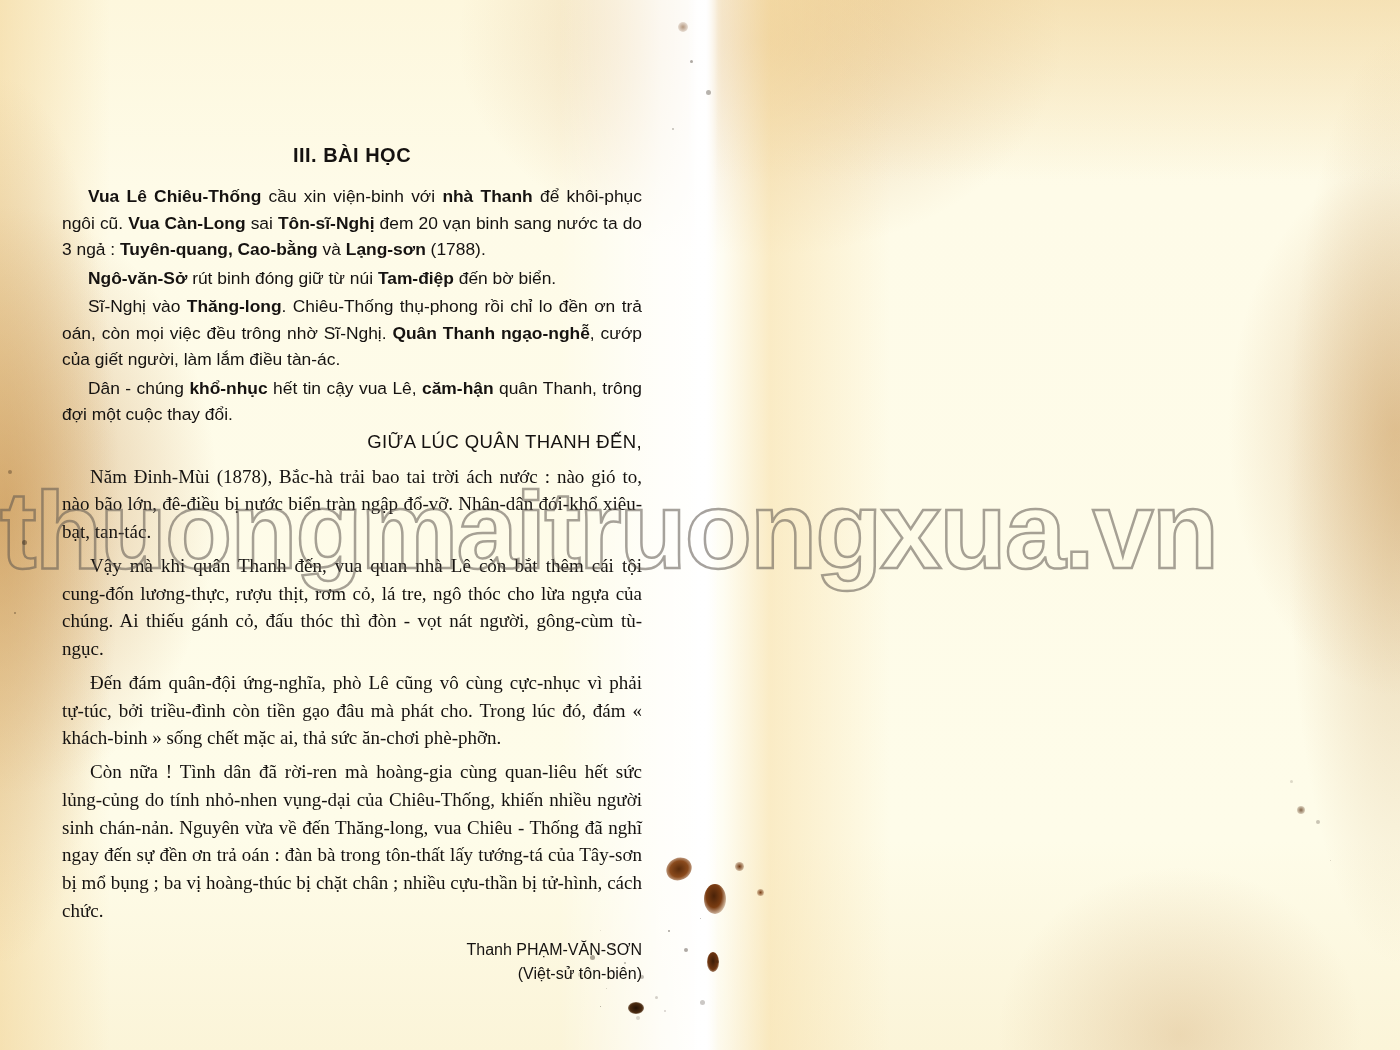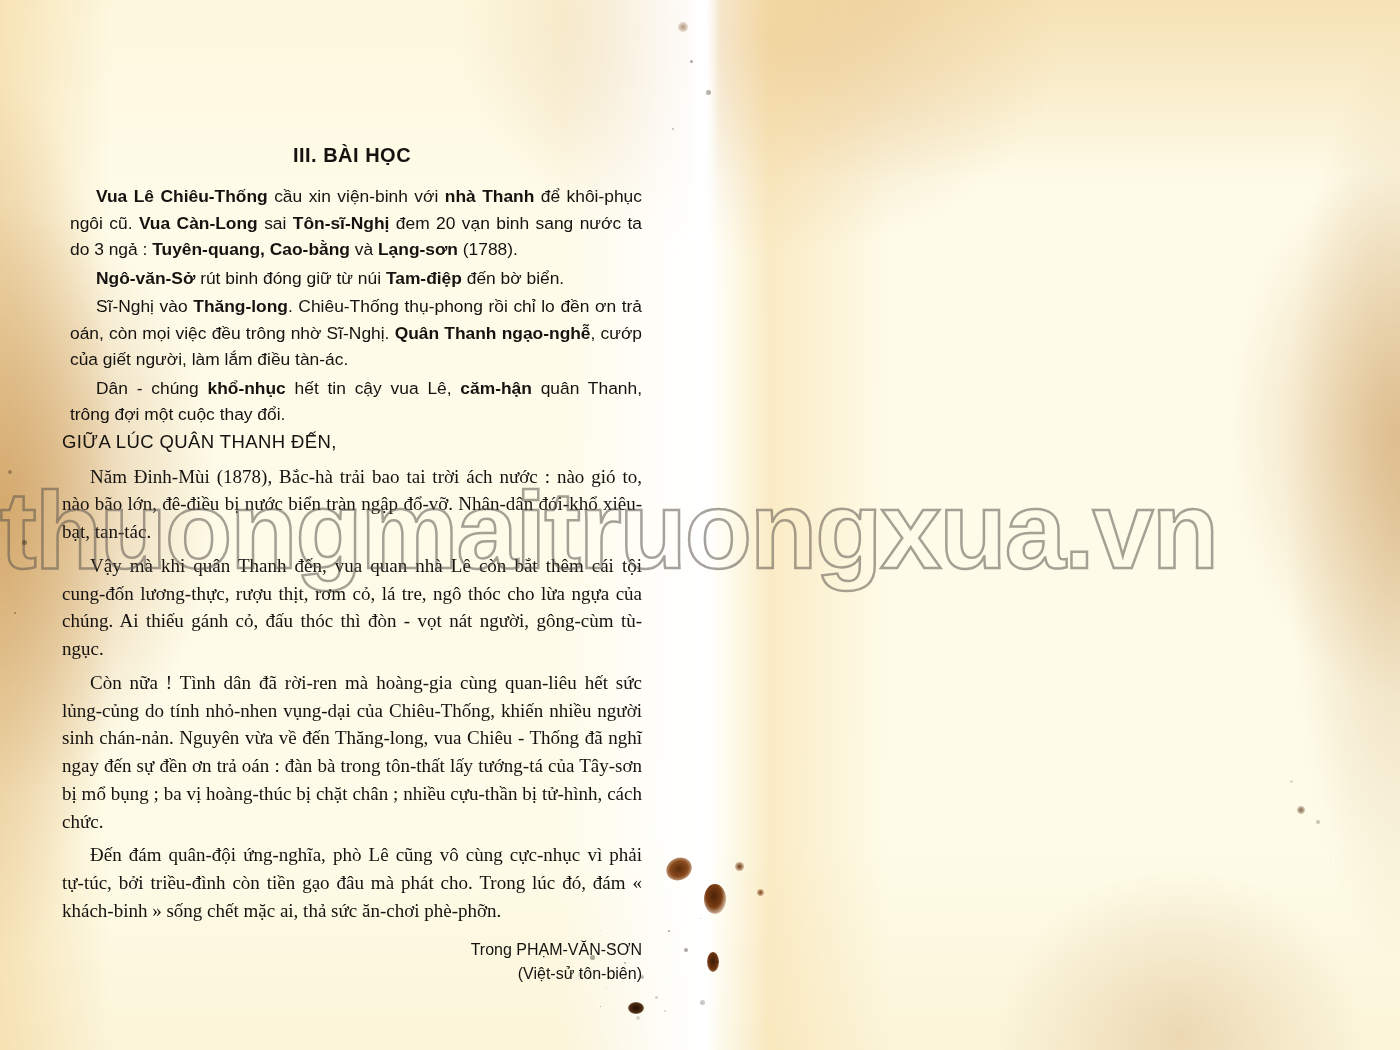--- a/index.html
+++ b/index.html
@@ -36,26 +36,26 @@
 
   
   .col{position:absolute;top:0;}
   .col-left{left:0;width:700px;}
   .col-right{left:700px;width:700px;}
 
   .body-left{position:absolute;left:62px;top:140px;width:580px;color:#151210;}
 
   
   .body-left{font-family:"Liberation Sans", sans-serif;font-size:17.4px;line-height:1.52;}
-  .body-left p{margin:0 0 2px 8px;text-align:justify;text-indent:26px;}
+  .body-left p{margin:0 0 2px 0;text-align:justify;text-indent:26px;}
   .body-left b{font-weight:bold;}
   h3.sec{font-family:"Liberation Sans", sans-serif;font-weight:bold;font-size:20px;
          text-align:center;margin:0 0 13px 0;letter-spacing:.5px;}
   h3.sec.second{margin-top:22px;margin-bottom:6px;}
-  .read-title{font-family:"Liberation Sans", sans-serif;font-size:18.5px;text-align:left;
+  .read-title{font-family:"Liberation Sans", sans-serif;font-size:18.5px;text-align:right;
               margin:0;letter-spacing:.4px;line-height:1.42;}
   .read-title.l2{margin-bottom:8px;}
 
   
   .serif-block{font-family:"Liberation Serif", serif;font-size:19px;line-height:1.46;margin-top:7px;}
   .serif-block p{margin:0 0 6px 0;text-align:justify;text-indent:28px;}
   .credit{font-family:"Liberation Sans", sans-serif;font-size:16px;text-align:right;margin-top:14px;line-height:1.45;}
 
   
   .watermark{position:absolute;left:0;top:470px;width:1144px;height:120px;
@@ -95,26 +95,26 @@
       <p><b>Vua</b> <b>Lê Chiêu-Thống</b> cầu xin viện-binh với <b>nhà Thanh</b> để khôi-phục ngôi cũ. <b>Vua Càn-Long</b> sai <b>Tôn-sĩ-Nghị</b> đem 20 vạn binh sang nước ta do 3 ngả : <b>Tuyên-quang, Cao-bằng</b> và <b>Lạng-sơn</b> (1788).</p>
       <p><b>Ngô-văn-Sở</b> rút binh đóng giữ từ núi <b>Tam-điệp</b> đến bờ biển.</p>
       <p>Sĩ-Nghị vào <b>Thăng-long</b>. Chiêu-Thống thụ-phong rồi chỉ lo đền ơn trả oán, còn mọi việc đều trông nhờ Sĩ-Nghị. <b>Quân Thanh</b> <b>ngạo-nghễ</b>, cướp của giết người, làm lắm điều tàn-ác.</p>
       <p>Dân - chúng <b>khổ-nhục</b> hết tin cậy vua Lê, <b>căm-hận</b> quân Thanh, trông đợi một cuộc thay đổi.</p>
 
       <div class="read-title">GIỮA LÚC QUÂN THANH ĐẾN,</div>
 
       <div class="serif-block">
         <p>Năm Đinh-Mùi (1878), Bắc-hà trải bao tai trời ách nước : nào gió to, nào bão lớn, đê-điều bị nước biển tràn ngập đổ-vỡ. Nhân-dân đói-khổ xiêu-bạt, tan-tác.</p>
         <p>Vậy mà khi quân Thanh đến, vua quan nhà Lê còn bắt thêm cái tội cung-đốn lương-thực, rượu thịt, rơm cỏ, lá tre, ngô thóc cho lừa ngựa của chúng. Ai thiếu gánh cỏ, đấu thóc thì đòn - vọt nát người, gông-cùm tù-ngục.</p>
+        <p>Đến đám quân-đội ứng-nghĩa, phò Lê cũng vô cùng cực-nhục vì phải tự-túc, bởi triều-đình còn tiền gạo đâu mà phát cho. Trong lúc đó, đám « khách-binh » sống chết mặc ai, thả sức ăn-chơi phè-phỡn.</p>
         <p>Còn nữa ! Tình dân đã rời-ren mà hoàng-gia cùng quan-liêu hết sức lủng-củng do tính nhỏ-nhen vụng-dại của Chiêu-Thống, khiến nhiều người sinh chán-nản. Nguyên vừa về đến Thăng-long, vua Chiêu - Thống đã nghĩ ngay đến sự đền ơn trả oán : đàn bà trong tôn-thất lấy tướng-tá của Tây-sơn bị mổ bụng ; ba vị hoàng-thúc bị chặt chân ; nhiều cựu-thần bị tử-hình, cách chức.</p>
-        <p>Đến đám quân-đội ứng-nghĩa, phò Lê cũng vô cùng cực-nhục vì phải tự-túc, bởi triều-đình còn tiền gạo đâu mà phát cho. Trong lúc đó, đám « khách-binh » sống chết mặc ai, thả sức ăn-chơi phè-phỡn.</p>
       </div>
 
       <div class="credit">
-        <div>Trong PHẠM-VĂN-SƠN</div>
+        <div>Thanh PHẠM-VĂN-SƠN</div>
         <div>(Việt-sử tôn-biên)</div>
       </div>
 
     </div>
 
   </div>
 
   <div class="col col-right">
     
 

